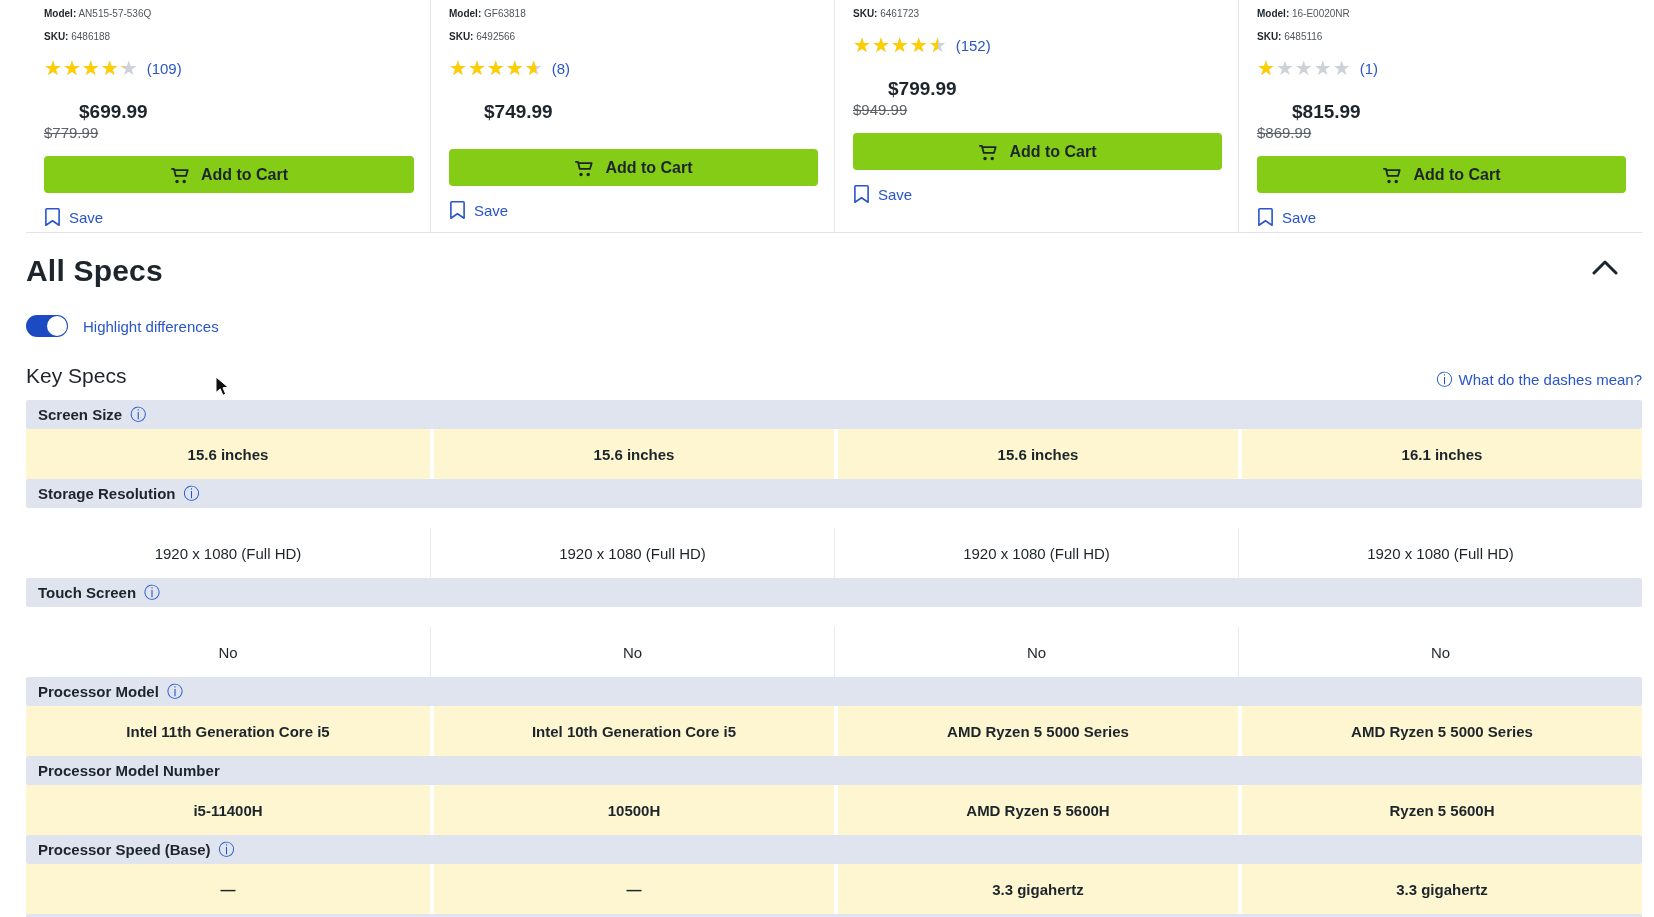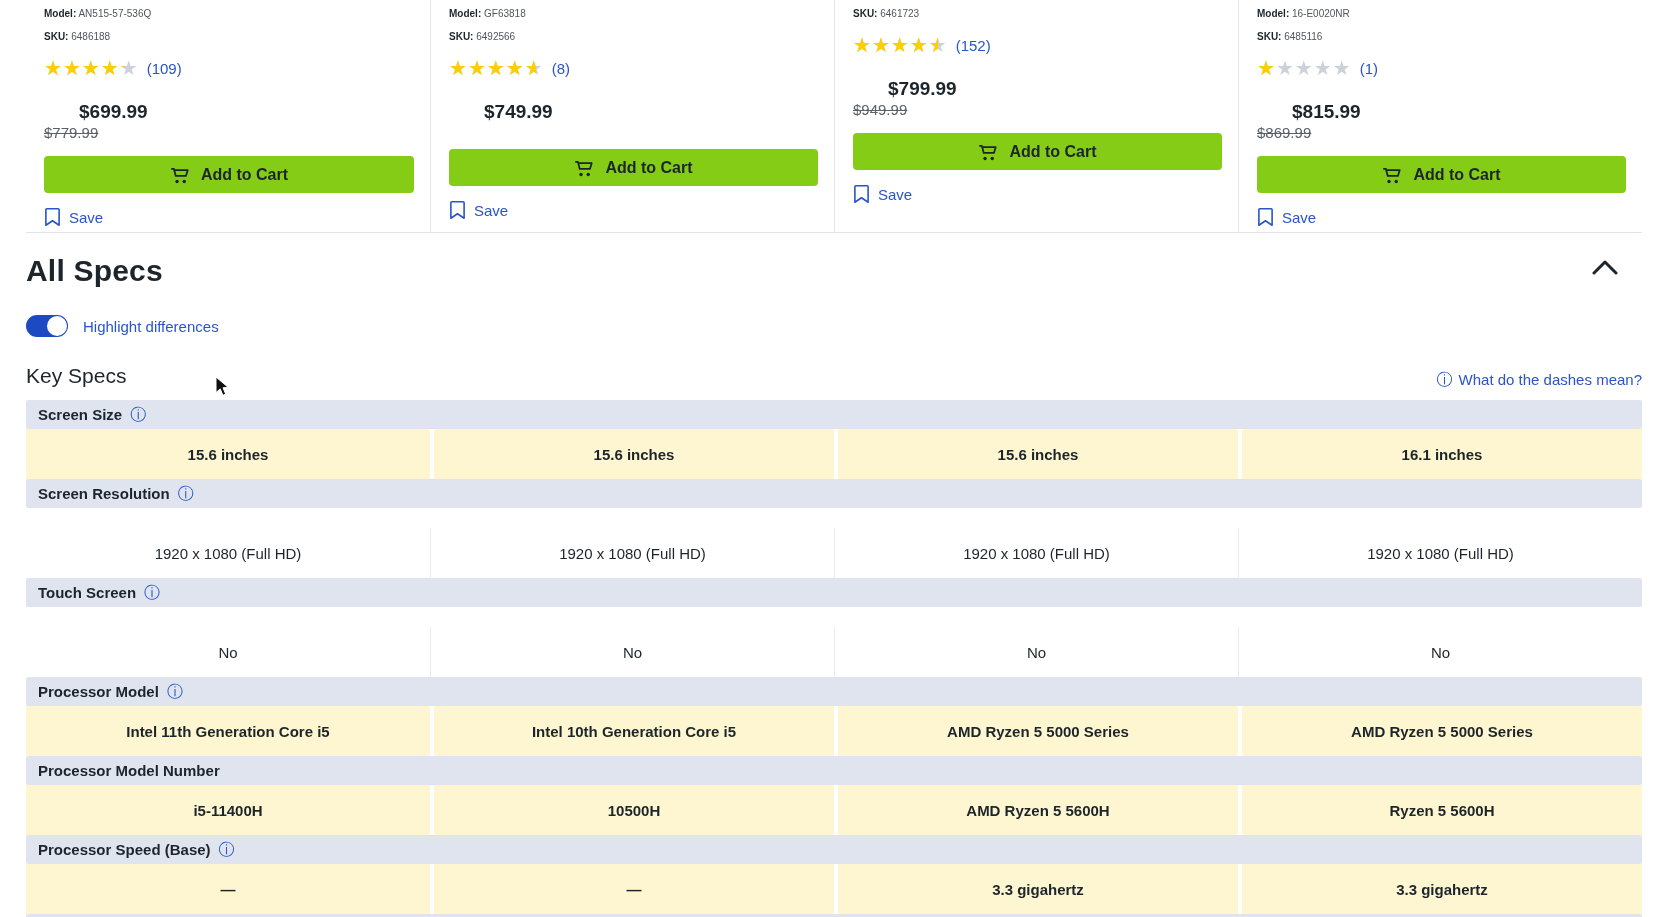--- a/index.html
+++ b/index.html
@@ -215,21 +215,21 @@
     <span class="info-i">ⓘ</span>
   </div>
   <div class="vrow hl">
     <div class="cell">15.6 inches</div>
     <div class="cell">15.6 inches</div>
     <div class="cell">15.6 inches</div>
     <div class="cell">16.1 inches</div>
   </div>
 
   <div class="spec-header">
-    <span>Screen Resolution</span>
+    <span>Storage Resolution</span>
     <span class="info-i">ⓘ</span>
   </div>
   <div class="vrow plain">
     <div class="cell">1920 x 1080 (Full HD)</div>
     <div class="cell">1920 x 1080 (Full HD)</div>
     <div class="cell">1920 x 1080 (Full HD)</div>
     <div class="cell">1920 x 1080 (Full HD)</div>
   </div>
 
   <div class="spec-header">

